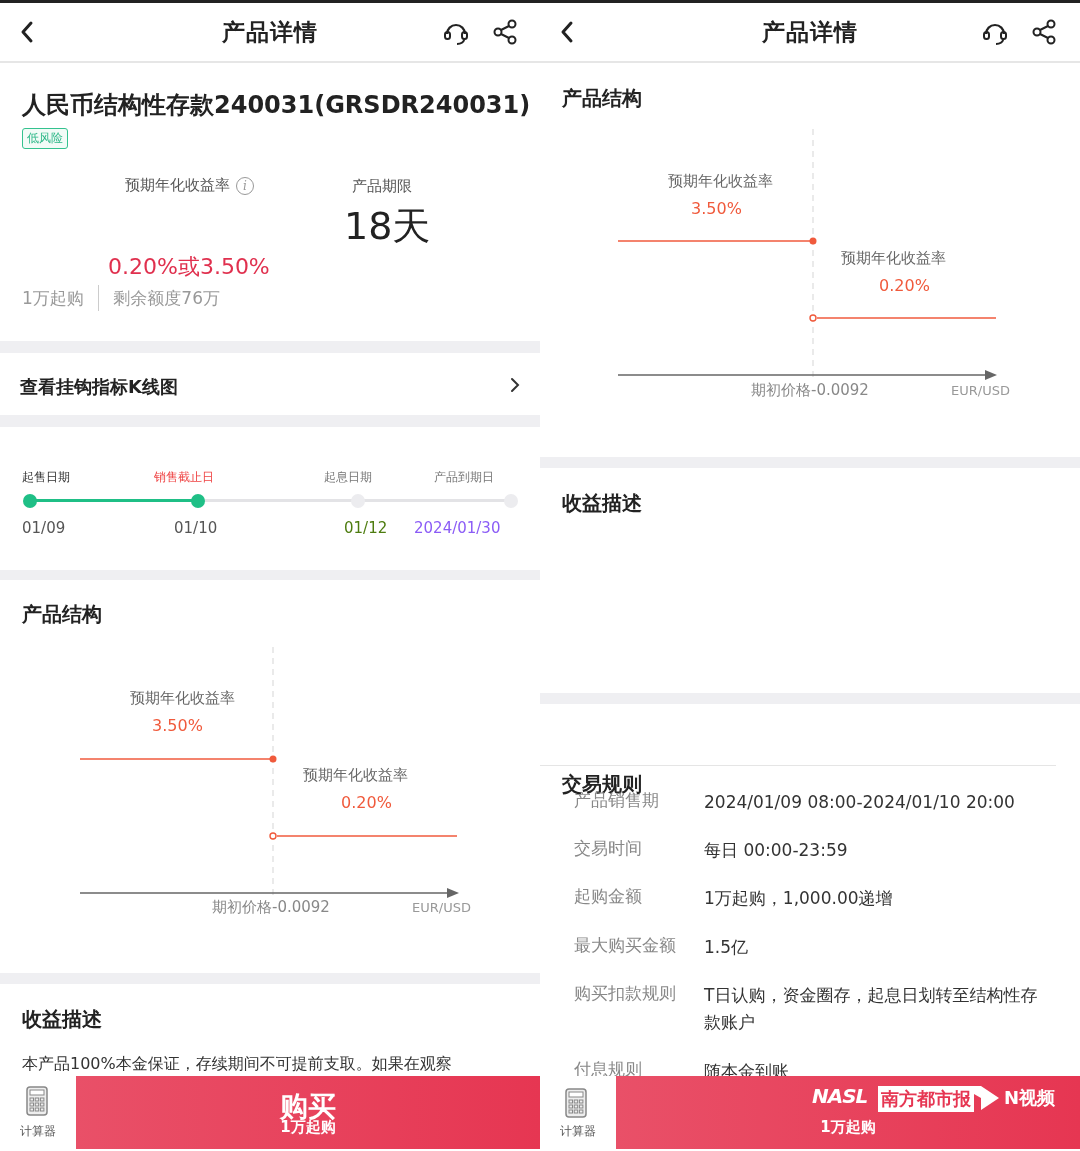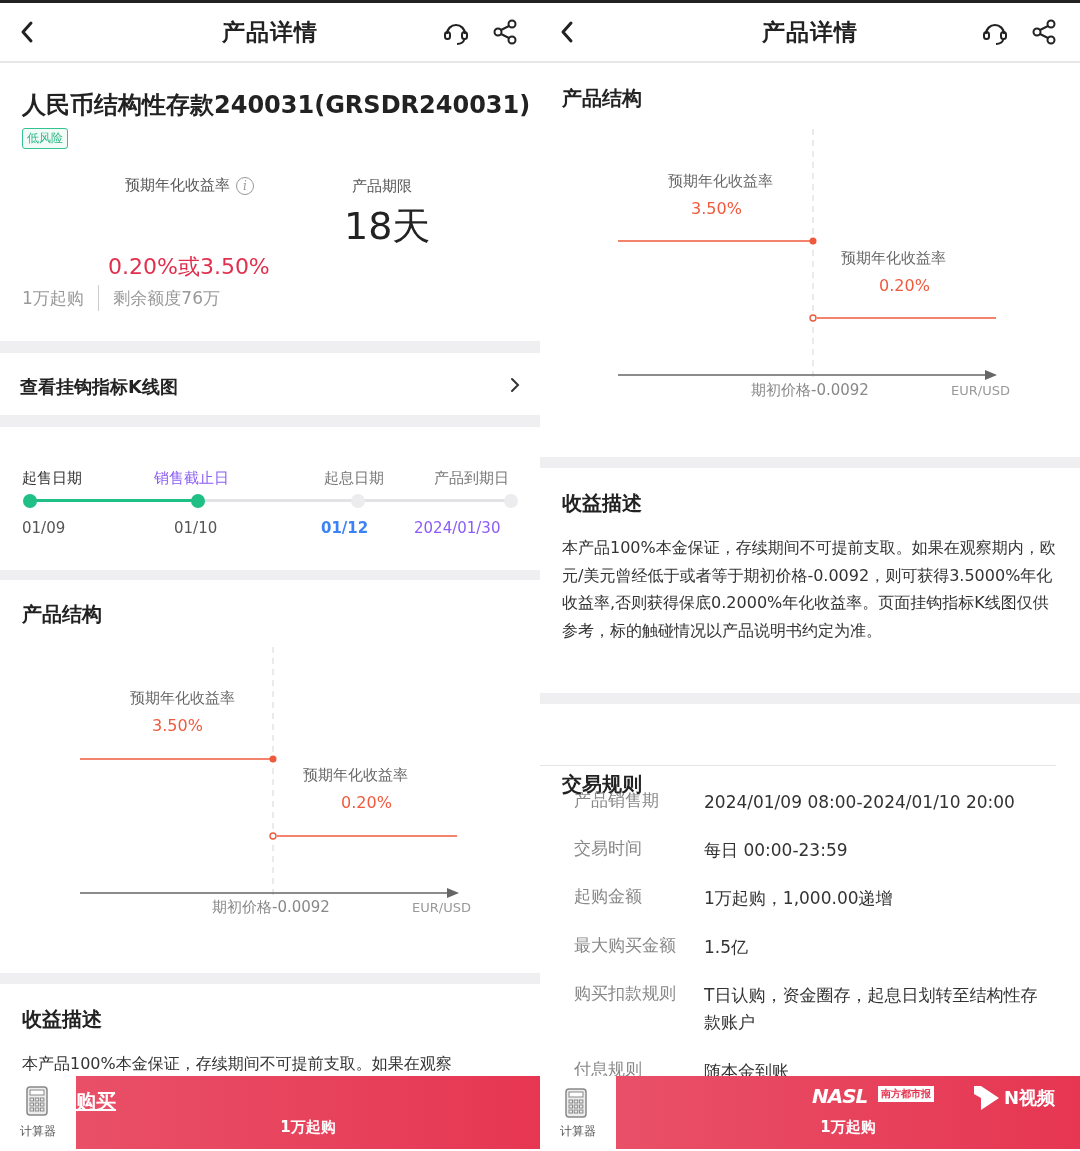--- a/index.html
+++ b/index.html
@@ -19,34 +19,34 @@
   .risk-badge { position: absolute; left: 22px; top: 125px; border: 1.5px solid #34c28f; color: #2fb889; font-size: 12px; padding: 1px 4px; border-radius: 3px; background: #f2fbf7; }
   .metric-label { position: absolute; font-size: 15px; color: #555; white-space: nowrap; }
   .info-icon { display: inline-block; width: 18px; height: 18px; border: 1.2px solid #999; border-radius: 50%; font-size: 12px; font-style: italic; color: #999; text-align: center; line-height: 16px; margin-left: 6px; vertical-align: middle; font-family: "DejaVu Serif", serif; }
   .rate-value { position: absolute; font-size: 22px; color: #e0304e; white-space: nowrap; }
   .term-value { position: absolute; font-size: 38px; color: #222; white-space: nowrap; }
   .sub-info { position: absolute; left: 22px; top: 282px; font-size: 17px; color: #999; white-space: nowrap; display: flex; align-items: center; }
   .sub-sep { display: inline-block; width: 1.5px; height: 26px; background: #ccc; margin: 0 14px; }
   .kline-row { position: absolute; left: 0; top: 350px; width: 540px; height: 62px; cursor: pointer; }
   .kline-label { position: absolute; left: 20px; top: 22px; font-size: 18px; font-weight: bold; color: #222; }
   .kline-chev { position: absolute; right: 18px; top: 22px; width: 14px; height: 20px; }
-  .tl-label { position: absolute; font-size: 15px; white-space: nowrap; font-family: Liberation Mono, monospace; }
+  .tl-label { position: absolute; font-size: 12px; white-space: nowrap; font-family: Liberation Mono, monospace; }
   .tl-date { position: absolute; font-size: 15px; white-space: nowrap; color: #555; }
   .tl-line { position: absolute; height: 3px; }
   .tl-dot { position: absolute; width: 14px; height: 14px; border-radius: 50%; }
   .chart-svg { position: absolute; }
   .body-text { position: absolute; font-size: 16px; color: #333; line-height: 27.5px; }
   .rule-row { position: absolute; left: 22px; width: 500px; font-size: 17px; }
   .rule-label { position: absolute; left: 0; top: 0; color: #888; white-space: nowrap; margin-left: 12px; }
   .rule-value { position: absolute; left: 142px; top: 0; width: 350px; color: #333; line-height: 27px; }
   .bottom-bar { position: absolute; left: 0; top: 1073px; width: 540px; height: 75px; background: #fff; }
   .calc-btn { position: absolute; left: 0; top: 0; width: 76px; height: 75px; cursor: pointer; }
   .calc-label { position: absolute; left: 0; width: 76px; top: 47px; text-align: center; font-size: 12px; color: #555; }
   .buy-btn { position: absolute; left: 76px; top: 0; width: 464px; height: 73px; background: linear-gradient(90deg, #e95068 0%, #e63652 100%); cursor: pointer; }
-  .buy-title { position: absolute; left: 0; right: 0; top: 12px; color: #fff; font-size: 20px; font-weight: bold; text-decoration: underline; }
+  .buy-title { position: absolute; left: 0; right: 0; top: 12px; text-align: center; color: #fff; font-size: 28px; font-weight: bold; }
   .buy-sub { position: absolute; left: 0; right: 0; top: 42px; text-align: center; color: #fff; font-size: 15px; font-weight: bold; }
   .watermark { position: absolute; top: 8px; color: #fff; font-weight: bold; white-space: nowrap; }
   .hrule { position: absolute; height: 1px; background: #e5e5e5; }
 </style>
 </head>
 <body>
 
 <div class="topline"></div>
 
 <div class="panel left">
@@ -103,27 +103,27 @@
   <div class="divider-band" style="top:412px; height:12px;"></div>
 
   <div>
     <div class="tl-line" style="left:30px; top:496px; width:168px; background:#1fbf86;"></div>
     <div class="tl-line" style="left:198px; top:496px; width:313px; background:#e3e3e6;"></div>
 
     <div class="tl-label" style="left:22px; top:466px; color:#333;">起售日期</div>
     <div class="tl-dot" style="left:23px; top:491px; background:#1fbf86;"></div>
     <div class="tl-date" style="left:22px; top:516px;">01/09</div>
 
-    <div class="tl-label" style="left:154px; top:466px; color:#8b5cf6;">销售截止日</div>
+    <div class="tl-label" style="left:154px; top:466px; color:#ef4444;">销售截止日</div>
     <div class="tl-dot" style="left:191px; top:491px; background:#1fbf86;"></div>
     <div class="tl-date" style="left:174px; top:516px;">01/10</div>
 
     <div class="tl-label" style="left:324px; top:466px; color:#777;">起息日期</div>
     <div class="tl-dot" style="left:351px; top:491px; background:#ececef;"></div>
-    <div class="tl-date" style="left:321px; top:516px; color:#3b82f6;font-weight:bold;">01/12</div>
+    <div class="tl-date" style="left:344px; top:516px; color:#4d7c0f;">01/12</div>
 
     <div class="tl-label" style="left:434px; top:466px; color:#777;">产品到期日</div>
     <div class="tl-dot" style="left:504px; top:491px; background:#ececef;"></div>
     <div class="tl-date" style="left:414px; top:516px; color:#8b5cf6;">2024/01/30</div>
   </div>
 
   <div class="divider-band" style="top:567px; height:10px;"></div>
 
   <div class="sec-title" style="left:22px; top:598px;">产品结构</div>
 
@@ -218,21 +218,20 @@
     <div style="position:absolute; left:151px; top:74px; font-size:16px; color:#f05a3c;">3.50%</div>
     <div style="position:absolute; left:301px; top:124px; font-size:15px; color:#666;">预期年化收益率</div>
     <div style="position:absolute; left:339px; top:151px; font-size:16px; color:#f05a3c;">0.20%</div>
     <div style="position:absolute; left:211px; top:256px; font-size:15px; color:#888;">期初价格-0.0092</div>
     <div style="position:absolute; left:411px; top:258px; font-size:13px; color:#999;">EUR/USD</div>
   </div>
 
   <div class="divider-band" style="top:454px; height:11px;"></div>
 
   <div class="sec-title" style="left:22px; top:487px;">收益描述</div>
-  <div class="body-text" style="left:22px; top:531px; width:496px;">本产品100%本金保证，存续期间不可提前支取。如果在观察期内，欧元/美元曾经低于或者等于期初价格-0.0092，则可获得3.5000%年化收益率,否则获得保底0.2000%年化收益率。页面挂钩指标K线图仅供参考，标的触碰情况以产品说明书约定为准。</div>
 
   <div class="divider-band" style="top:690px; height:11px;"></div>
 
   <div class="sec-title" style="left:22px; top:722px;margin-top:46px;">交易规则</div>
   <div class="hrule" style="left:0; top:762px; width:516px;"></div>
 
   <div>
     <div class="rule-row" style="top:786px;">
       <div class="rule-label">产品销售期</div>
       <div class="rule-value" style="width:370px;">2024/01/09 08:00-2024/01/10 20:00</div>
@@ -274,21 +273,21 @@
             <rect x="4" y="22" width="3.5" height="3"></rect>
             <rect x="9.2" y="22" width="3.5" height="3"></rect>
             <rect x="14.4" y="22" width="3.5" height="3"></rect>
           </g>
       </svg>
       <div class="calc-label">计算器</div>
     </div>
     <div class="buy-btn">
       <div class="buy-sub">1万起购</div>
       <div class="watermark" style="left:196px; font-size:20px; font-style:italic; letter-spacing:-1px;">NASL</div>
-      <div class="watermark" style="left:262px; top:10px; font-size:10px; background:#fff; color:#e63652; padding:1px 3px;">南方都市报</div>
+      <div class="watermark" style="left:262px; top:10px; font-size:18px; background:#fff; color:#e63652; padding:1px 3px;">南方都市报</div>
       <svg style="position:absolute; left:356px; top:8px;" width="30" height="28" viewBox="0 0 30 28">
           <path d="M3 3 L3 25 L10 25 L10 11 L20 14 L10 25" fill="none"></path>
           <path d="M2 2 H9 L27 14 L9 26 V14 L2 10 Z" fill="#fff"></path>
         </svg>
       <div class="watermark" style="left:388px; top:10px; font-size:18px;">N视频</div>
     </div>
   </div>
 </div>
 
 </body></html>

